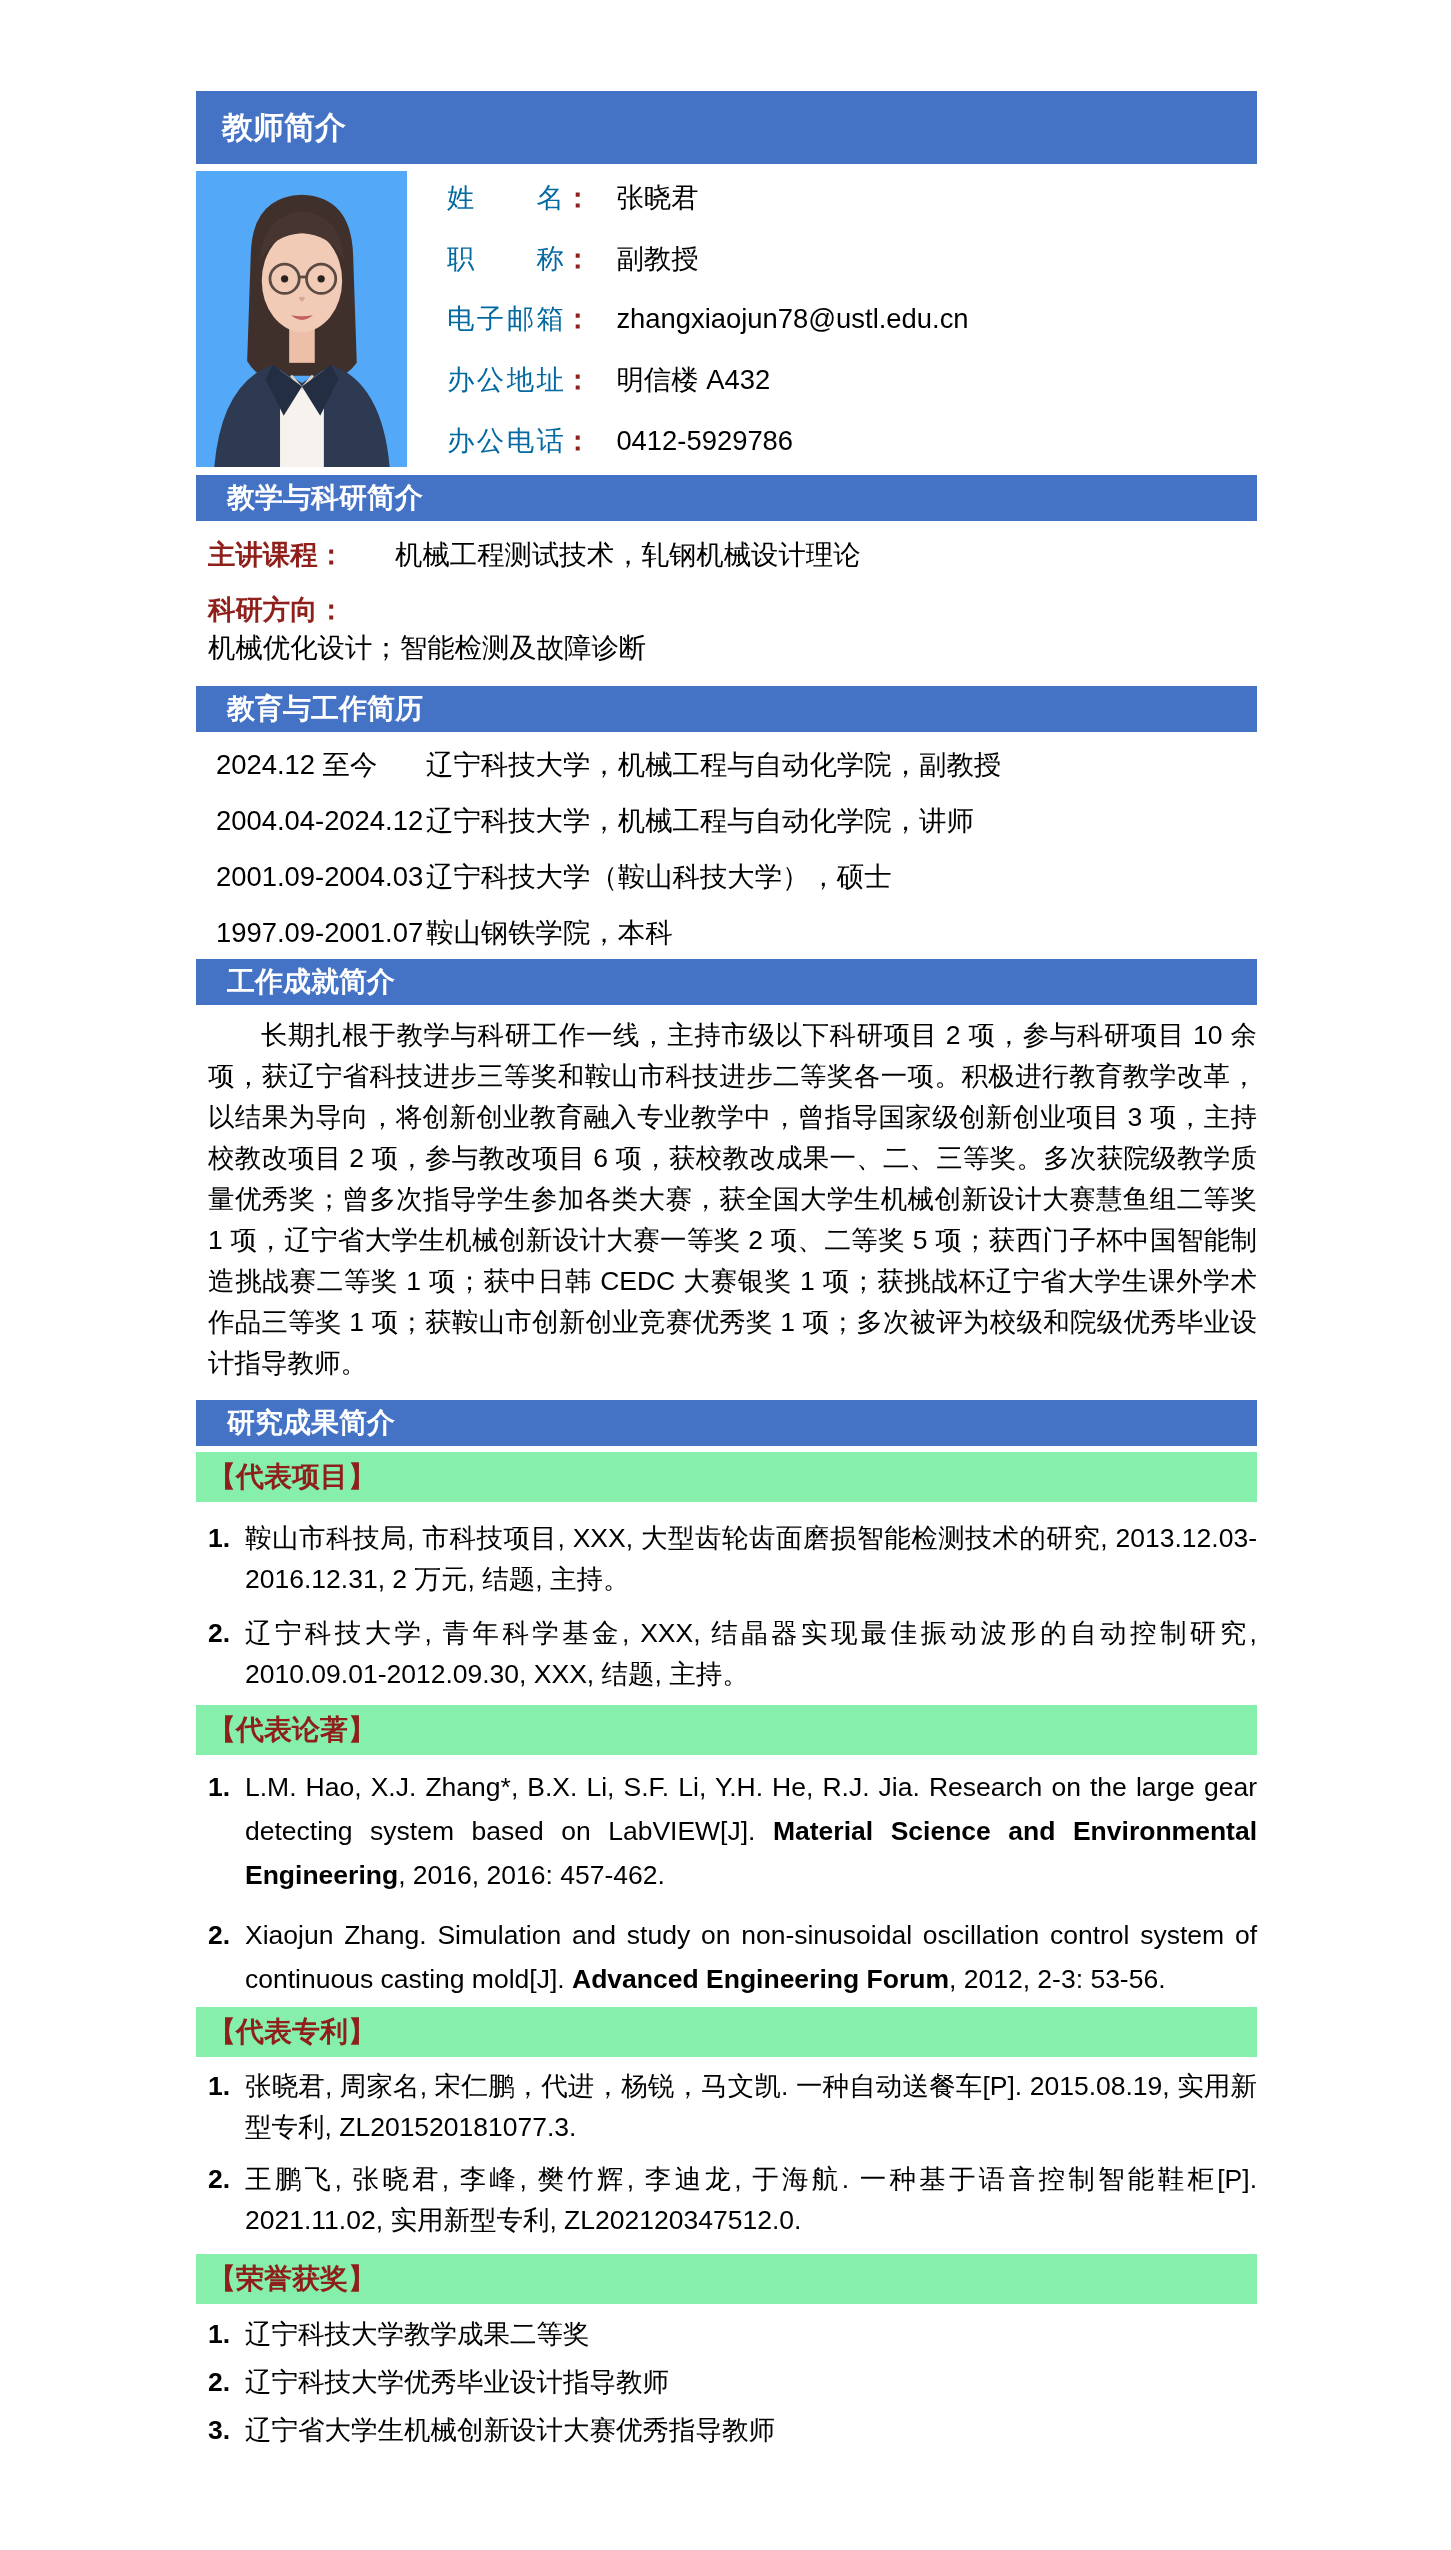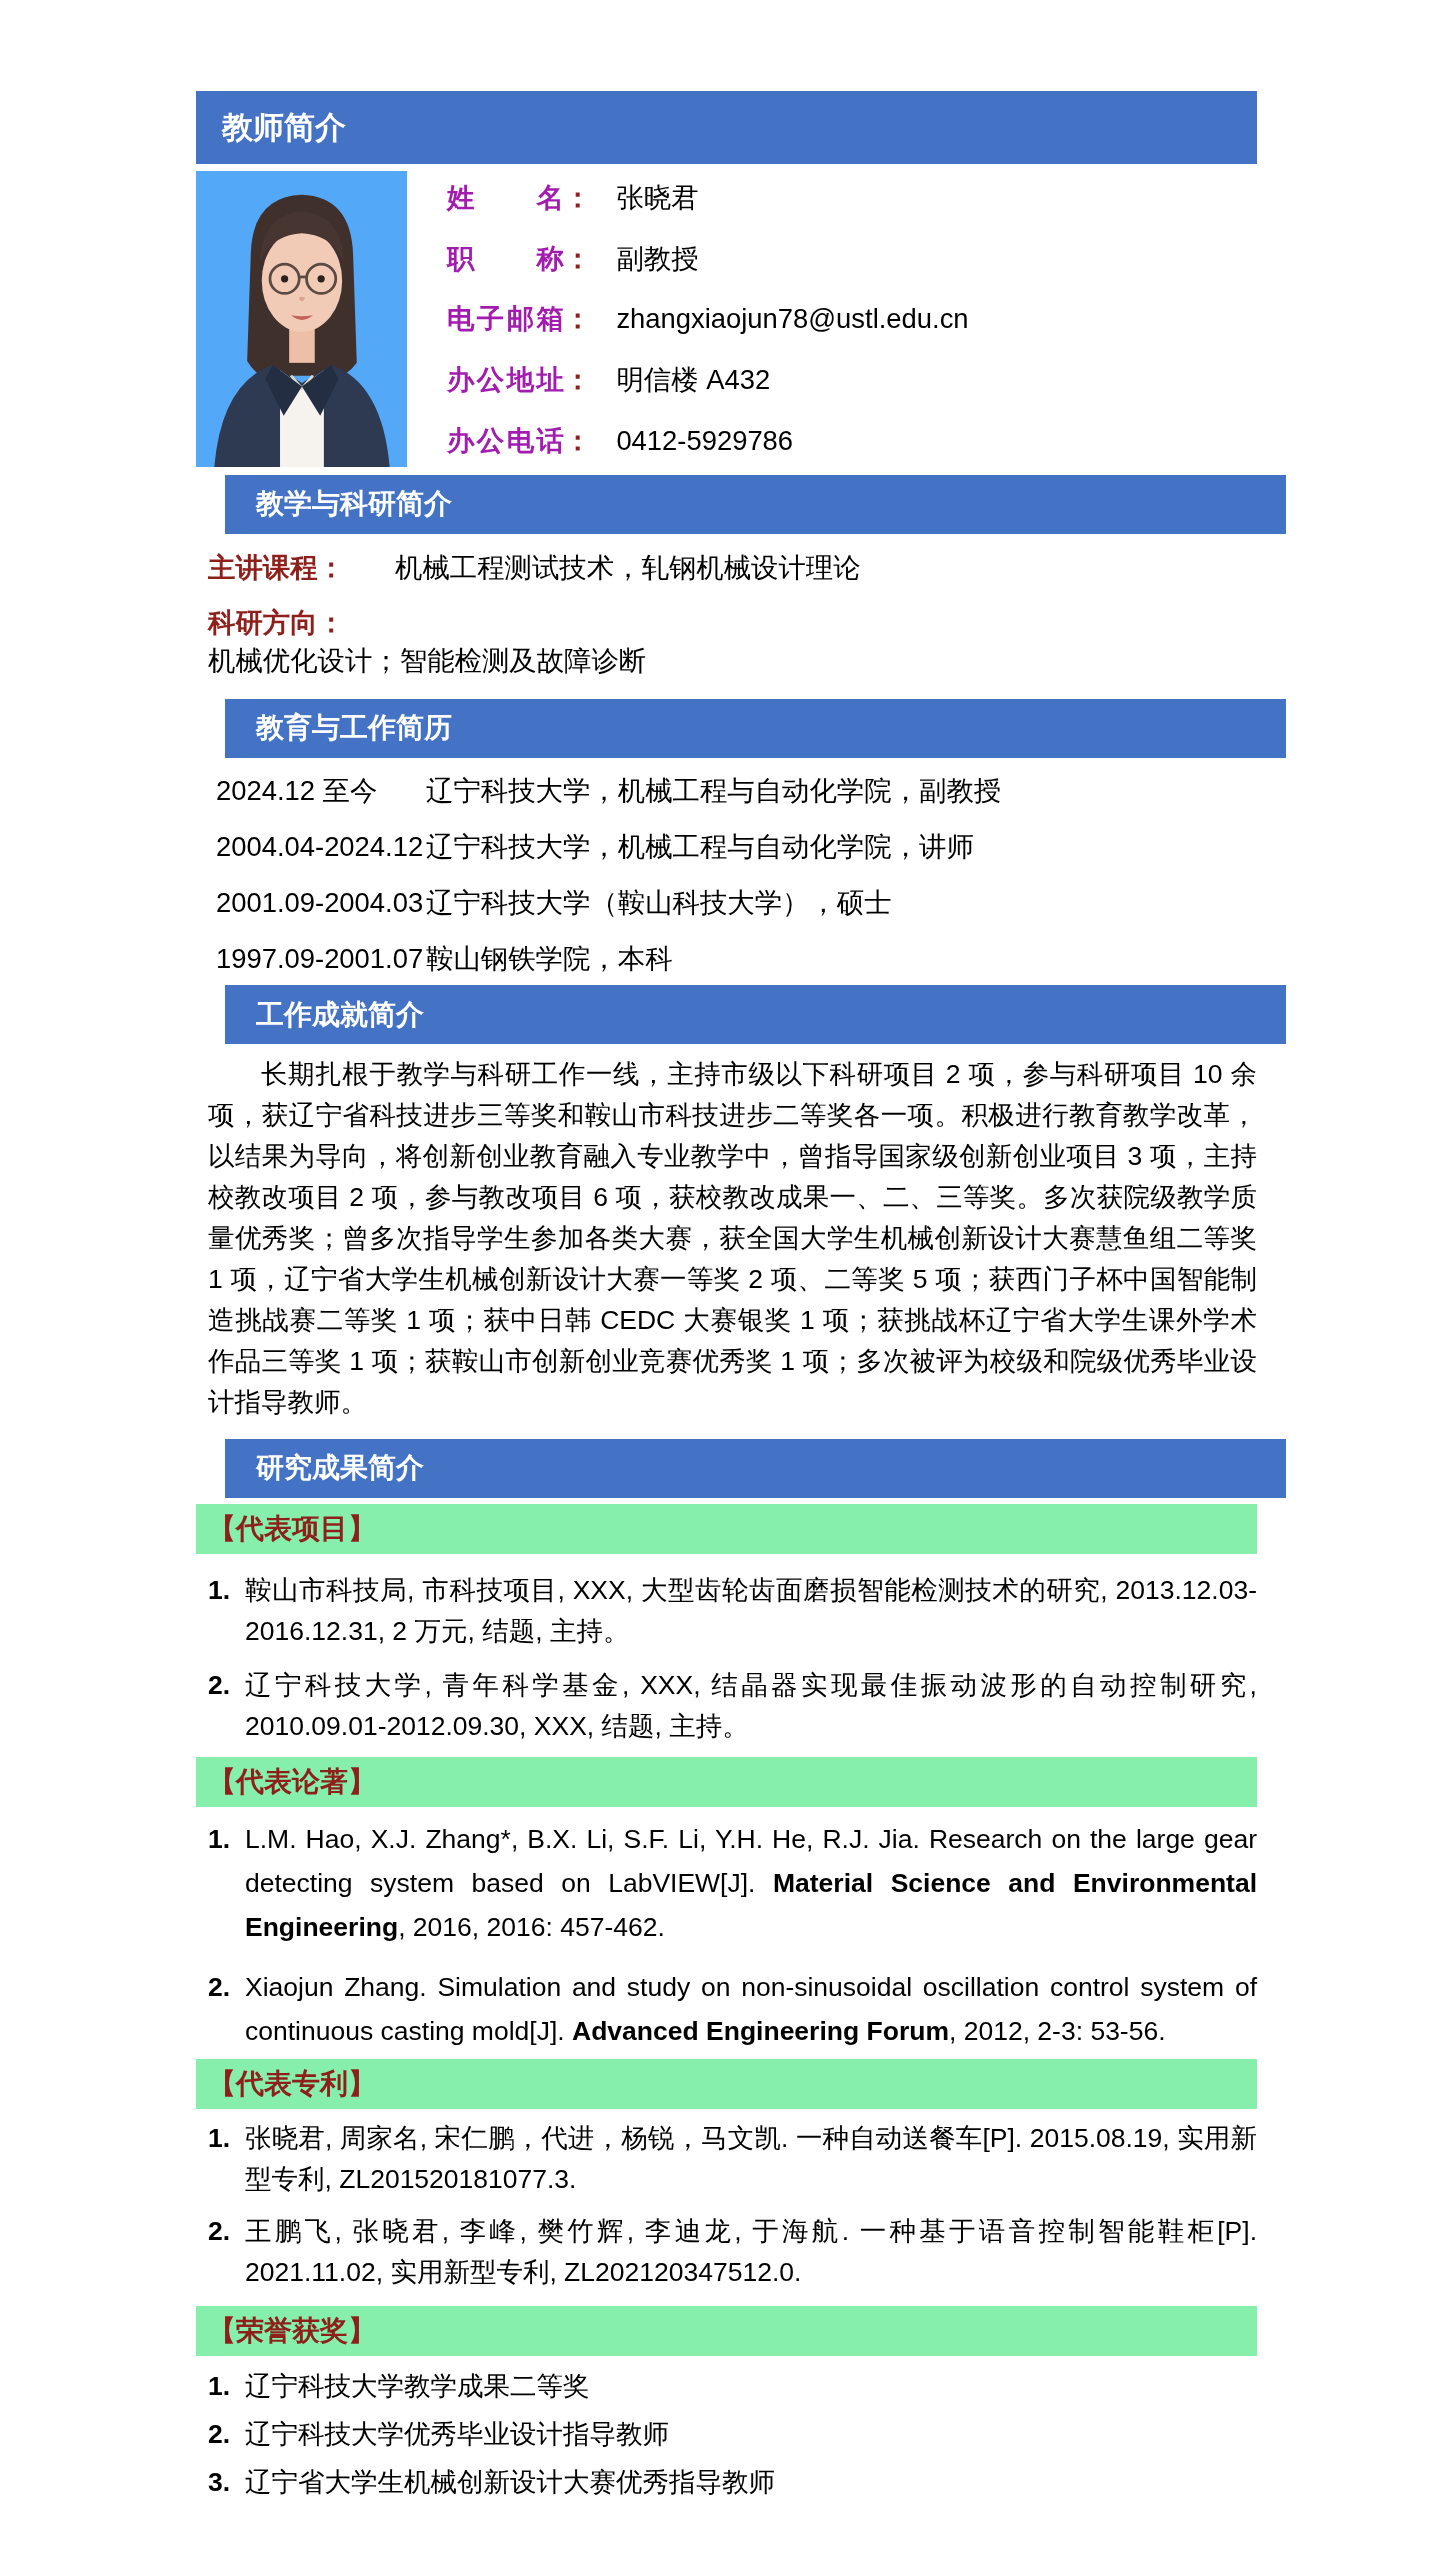--- a/index.html
+++ b/index.html
@@ -10,29 +10,29 @@
   }
   .content{margin-left:196px;width:1061px;padding-top:91px;box-sizing:border-box;}
 
   
   .bar{
     background:#4472C4;color:#fff;font-weight:bold;
     display:flex;align-items:center;
     padding-left:31px;box-sizing:border-box;width:100%;
   }
   .bar.main{height:73px;font-size:31px;padding-left:26px;}
-  .bar.sub{height:59px;font-size:28px;margin-left:29px;}
+  .bar.sub{height:46px;font-size:28px;}
 
   
   .profile{display:flex;margin-top:7.3px;}
   .photo{width:211px;height:296px;flex:none;background:#54A8F8;}
   .photo svg{display:block;}
   .info{margin-left:40px;flex:1;display:flex;flex-direction:column;justify-content:space-between;padding:5.5px 0;}
   .info-row{display:flex;align-items:center;font-size:27.4px;height:42px;}
-  .info-label{color:#a21caf;font-weight:bold;display:inline-block;width:117px;text-align:justify;text-align-last:justify;}
+  .info-label{color:#0369a1;font-weight:normal;display:inline-block;width:117px;text-align:justify;text-align-last:justify;}
   .info-colon{color:#8E1F1B;font-weight:bold;}
   .info-value{margin-left:25px;color:#000;}
 
   
   .teach-row{display:flex;font-size:27.4px;line-height:38px;margin-left:12px;}
   .teach-row.first{margin-top:15.5px;}
   .teach-row.second{margin-top:16.5px;flex-direction:column;}
   .teach-label{color:#8E1F1B;font-weight:bold;width:187px;flex:none;}
   .teach-value{color:#000000;}
 

